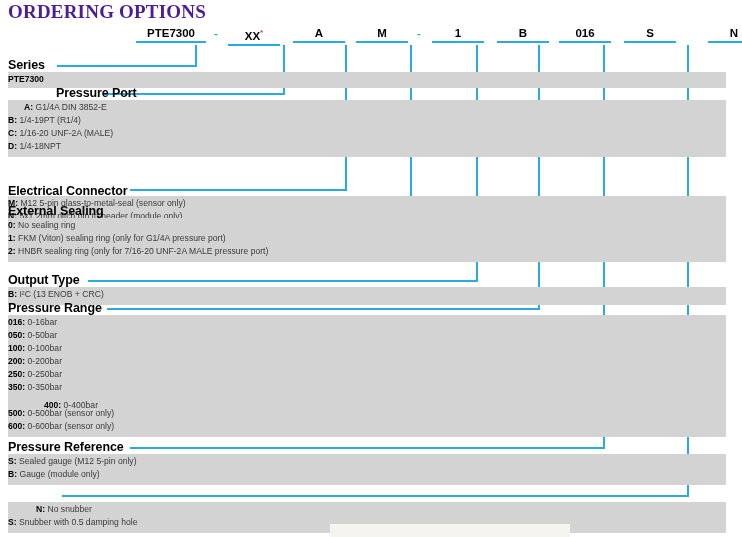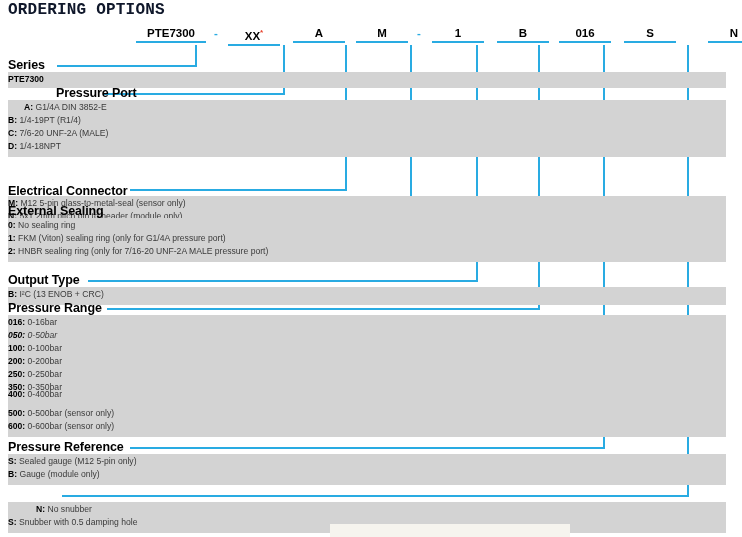--- a/index.html
+++ b/index.html
@@ -12,25 +12,25 @@
     height: 537px;
     position: relative;
     font-family: "Liberation Sans", sans-serif;
     overflow: hidden;
   }
 
   #page-title {
     position: absolute;
     left: 8px;
     top: 1px;
-    font-size: 16px;
+    font-size: 19px;
     font-weight: bold;
     letter-spacing: 0.2px;
-    color: #0f172a;
-    font-family: Liberation Mono, monospace;
+    color: #4c1d95;
+    font-family: Liberation Serif, serif;
   }
 
   
   #partnumber-row {
     position: absolute;
     left: 0;
     top: 26px;
     width: 742px;
     height: 22px;
   }
@@ -203,21 +203,21 @@
 <div class="opt" style="top:102px;margin-left:16px;">
   <b>A:</b>
   <span>G1/4A DIN 3852-E</span>
 </div>
 <div class="opt" style="top:115px;">
   <b>B:</b>
   <span>1/4-19PT (R1/4)</span>
 </div>
 <div class="opt" style="top:128px;">
   <b>C:</b>
-  <span>7/6-20 UNF-2A (MALE)</span>
+  <span>1/16-20 UNF-2A (MALE)</span>
 </div>
 <div class="opt" style="top:141px;">
   <b>D:</b>
   <span>1/4-18NPT</span>
 </div>
 
 <div class="sec-head" style="top:184px;">Electrical Connector</div>
 <div class="band" style="top:196px; height:31px;"></div>
 <div class="opt" style="top:198px;">
   <b>M:</b>
@@ -249,41 +249,41 @@
   <b>B:</b>
   <span>I²C (13 ENOB + CRC)</span>
 </div>
 
 <div class="sec-head" style="top:301px;">Pressure Range</div>
 <div class="band" style="top:315px; height:122px;"></div>
 <div class="opt" style="top:317px;">
   <b>016:</b>
   <span>0-16bar</span>
 </div>
-<div class="opt" style="top:330px;font-style:italic;">
+<div class="opt" style="top:330px;">
   <b>050:</b>
   <span>0-50bar</span>
 </div>
 <div class="opt" style="top:343px;">
   <b>100:</b>
   <span>0-100bar</span>
 </div>
 <div class="opt" style="top:356px;">
   <b>200:</b>
   <span>0-200bar</span>
 </div>
 <div class="opt" style="top:369px;">
   <b>250:</b>
   <span>0-250bar</span>
 </div>
 <div class="opt" style="top:382px;">
   <b>350:</b>
   <span>0-350bar</span>
 </div>
-<div class="opt" style="top:389px;">
+<div class="opt" style="top:400px;margin-left:36px;">
   <b>400:</b>
   <span>0-400bar</span>
 </div>
 <div class="opt" style="top:408px;">
   <b>500:</b>
   <span>0-500bar (sensor only)</span>
 </div>
 <div class="opt" style="top:421px;">
   <b>600:</b>
   <span>0-600bar (sensor only)</span>

